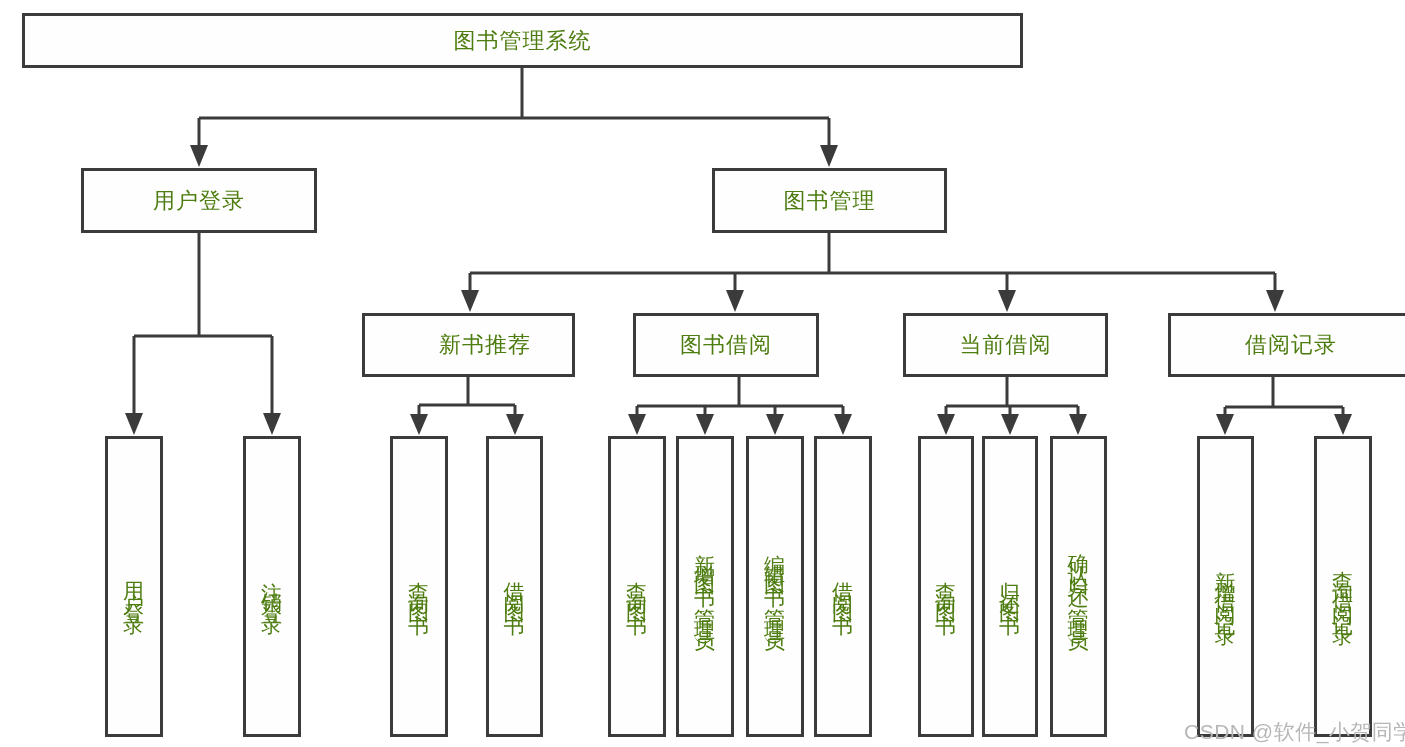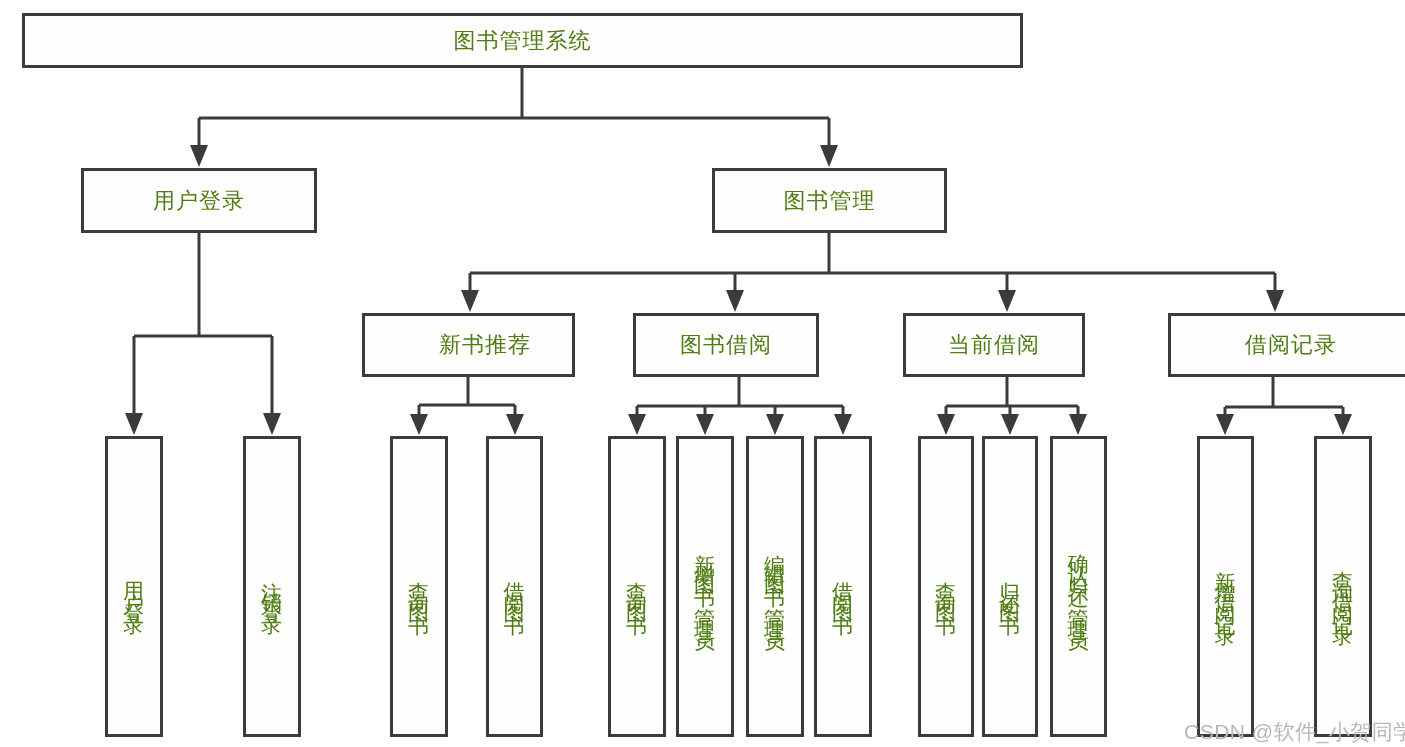--- a/index.html
+++ b/index.html
@@ -157,21 +157,21 @@
   <div class="node lvl2" style="left:712px; width:235px;">
     <span class="hlabel">图书管理</span>
   </div>
 
   <div class="node lvl3" style="left:362px; width:213px;padding-left:33px;">
     <span class="hlabel">新书推荐</span>
   </div>
   <div class="node lvl3" style="left:633px; width:186px;">
     <span class="hlabel">图书借阅</span>
   </div>
-  <div class="node lvl3" style="left:903px; width:182px;">
+  <div class="node lvl3" style="left:903px; width:205px;">
     <span class="hlabel">当前借阅</span>
   </div>
   <div class="node lvl3" style="left:1168px; width:246px;">
     <span class="hlabel">借阅记录</span>
   </div>
 
   <div class="node leaf" style="left:105px;">
     <span class="vlabel">用户登录</span>
   </div>
   <div class="node leaf" style="left:243px;">

